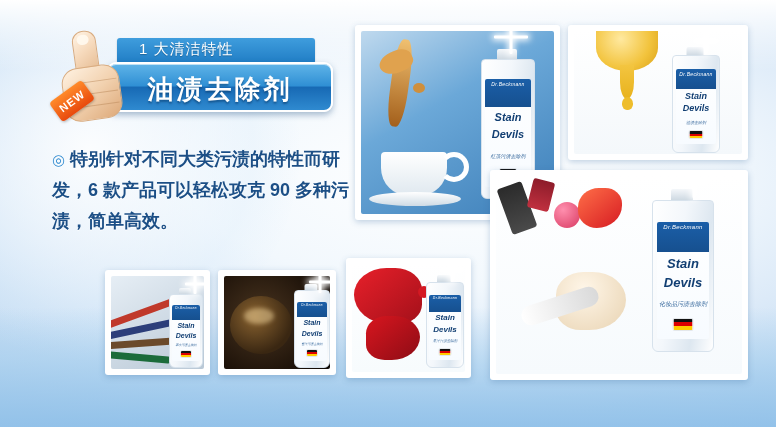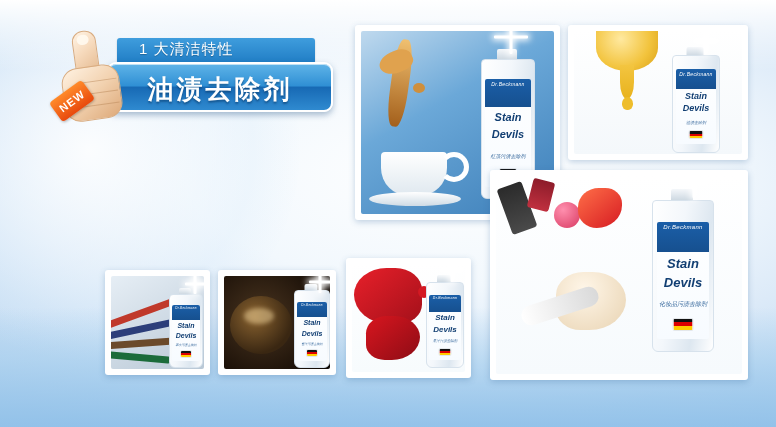--- a/index.html
+++ b/index.html
@@ -176,20 +176,24 @@
         <div class="knuckle" style="top:14px"></div>
         <div class="knuckle" style="top:26px"></div>
         <div class="knuckle" style="top:38px"></div>
       </div>
       <div class="new-tag">
         <span>NEW</span>
       </div>
     </div>
   </div>
 
+  <div class="copy">
+    <span class="dot">◎</span>
+    <span>特别针对不同大类污渍的特性而研发，6 款产品可以轻松攻克 90 多种污渍，简单高效。</span>
+  </div>
 
   <div class="frame" style="left:355px;top:25px;width:205px;height:195px;">
     <div class="photo" style="background:linear-gradient(150deg,#bfd9ee 0%,#6ba8d8 40%,#3d7fb9 100%);">
 
       <div style="position:absolute;left:20px;bottom:18px;width:66px;height:44px;background:linear-gradient(180deg,#ffffff,#dfe8ef);border-radius:4px 4px 28px 28px;"></div>
       <div style="position:absolute;left:78px;bottom:32px;width:20px;height:20px;border:5px solid #ffffff;border-radius:50%;border-left-color:transparent;"></div>
       <div style="position:absolute;left:8px;bottom:8px;width:92px;height:14px;background:linear-gradient(180deg,#ffffff,#cfdbe5);border-radius:50%;"></div>
 
       <div style="position:absolute;left:30px;top:8px;width:18px;height:88px;background:linear-gradient(180deg,#f0c070,#a35f1b);border-radius:40%;transform:rotate(8deg);"></div>
       <div style="position:absolute;left:18px;top:20px;width:34px;height:22px;background:#e0a24e;border-radius:50% 50% 40% 60%;transform:rotate(-25deg);"></div>

